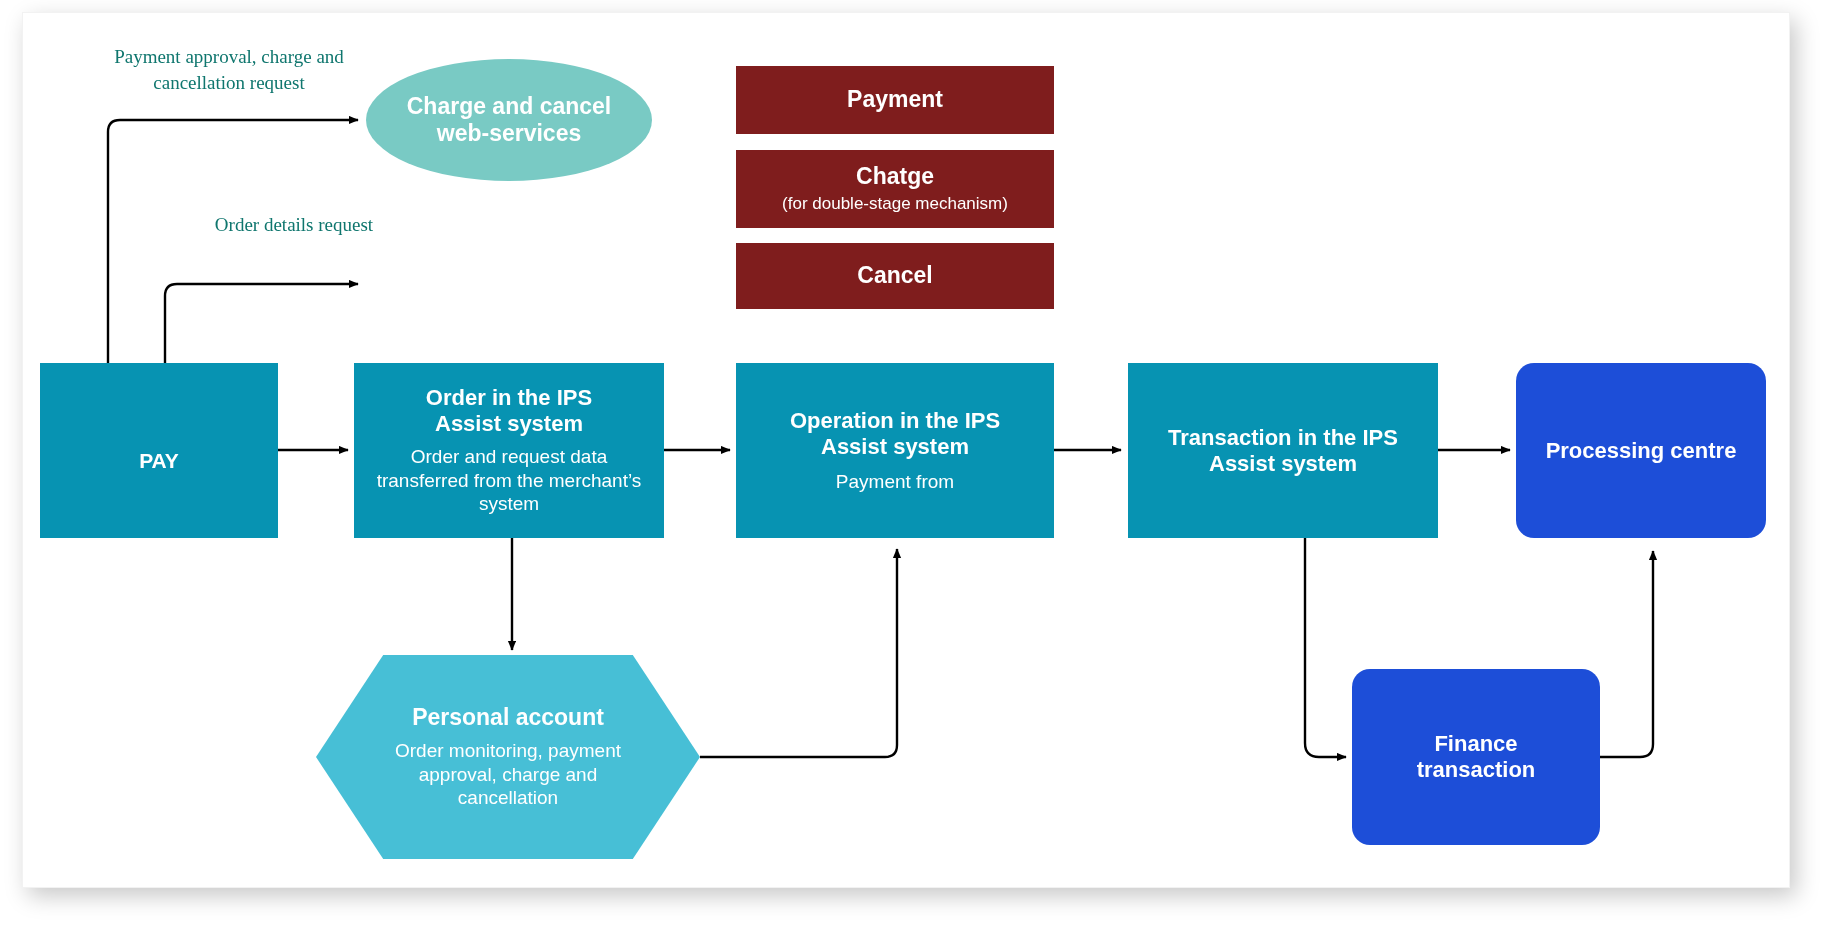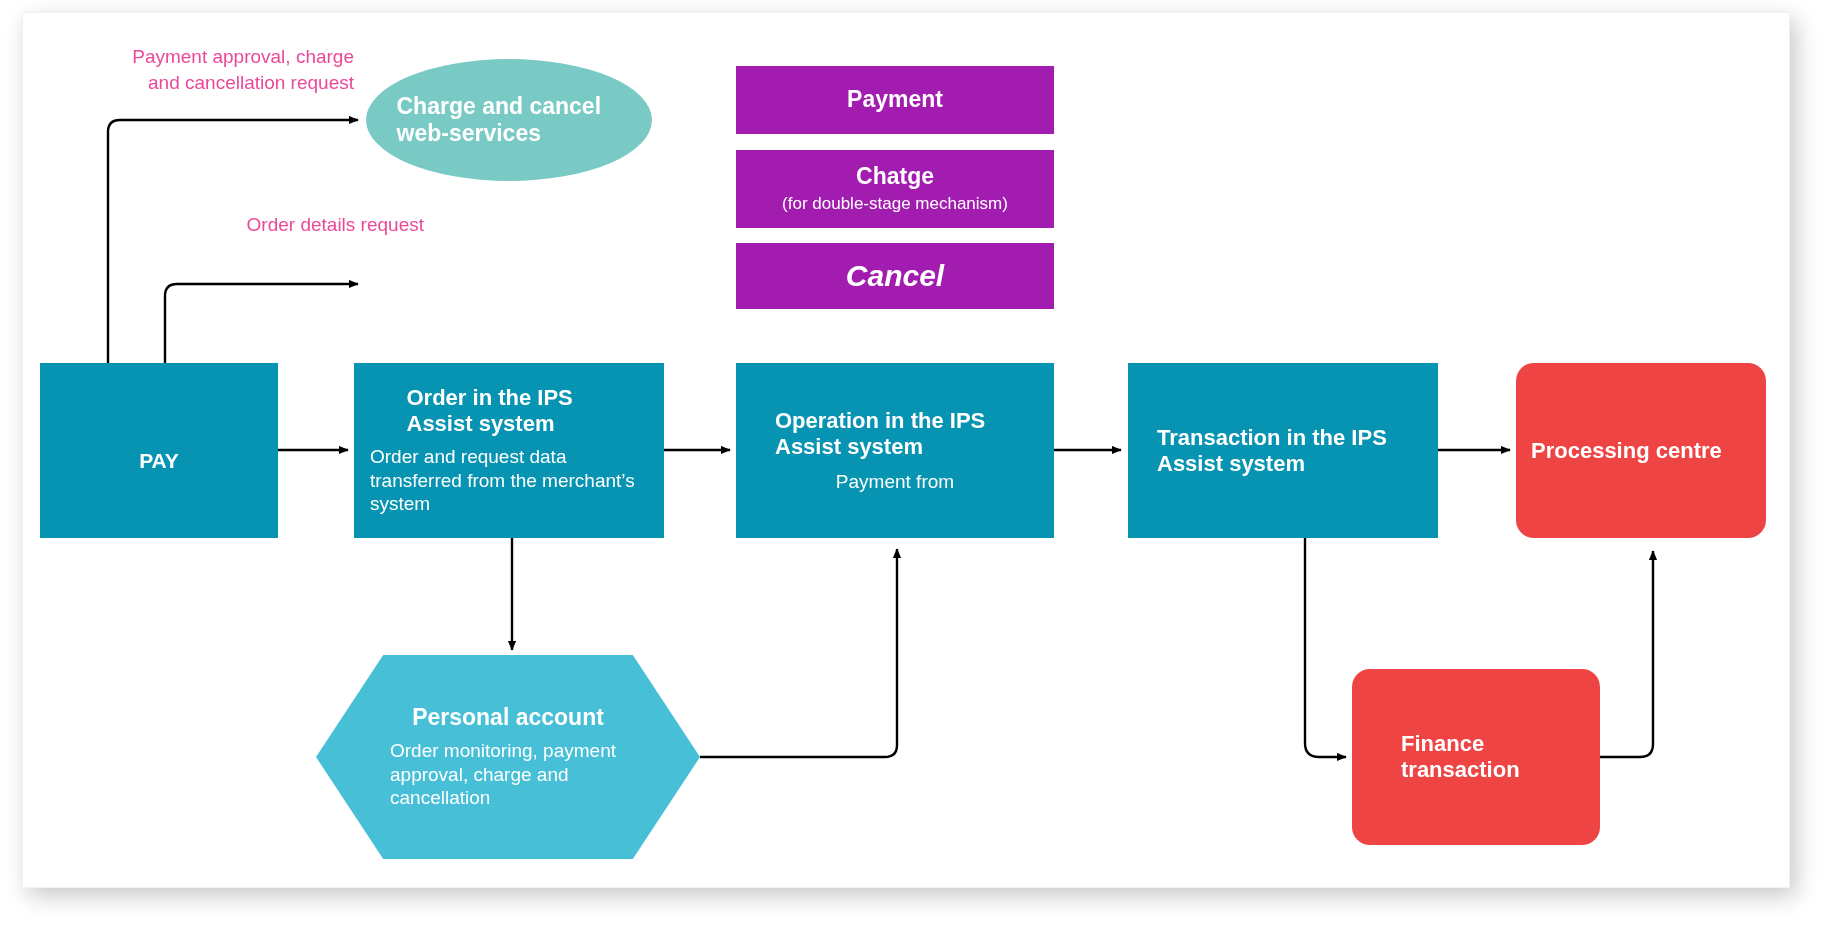--- a/index.html
+++ b/index.html
@@ -13,38 +13,38 @@
     position:absolute;
     left:22px; top:12px;
     width:1766px; height:874px;
     background:#ffffff;
     box-shadow: 6px 8px 22px rgba(0,0,0,0.22);
     border:1px solid #f2f2f2;
   }
   #stage{position:absolute;left:0;top:0;width:1846px;height:948px;}
 
   .node{position:absolute;display:flex;flex-direction:column;align-items:center;justify-content:center;
-        box-sizing:border-box;color:#ffffff;text-align:left;}
+        box-sizing:border-box;color:#ffffff;text-align:center;}
   .node .title{font-weight:bold;line-height:1.18;}
   .node .sub{font-weight:normal;line-height:1.25;}
 
   
   .box-blue{background:#0793B2;}
-  .box-green{background:#ef4444;border-radius:18px;}
-  .btn-blue{background:#a21caf;}
+  .box-green{background:#1d4ed8;border-radius:18px;}
+  .btn-blue{background:#7f1d1d;}
 
   
   .ellipse{background:#79CAC4;border-radius:50%;}
 
   
   .hexagon{background:#47BFD6;
     clip-path: polygon(17.5% 0%, 82.5% 0%, 100% 50%, 82.5% 100%, 17.5% 100%, 0% 50%);}
 
-  .caption{position:absolute;color:#ec4899;font-size:19px;line-height:1.35;text-align:right;
-           font-family:Liberation Sans, sans-serif;}
+  .caption{position:absolute;color:#0f766e;font-size:19px;line-height:1.35;text-align:center;
+           font-family:Liberation Serif, serif;}
 
   svg.links{position:absolute;left:0;top:0;width:1846px;height:948px;pointer-events:none;}
 </style>
 </head>
 <body>
 
 <div id="card"></div>
 
 <div id="stage">
 
@@ -90,21 +90,21 @@
   <div class="node btn-blue" style="left:736px;top:66px;width:318px;height:68px;">
     <div class="title" style="font-size:23px;">Payment</div>
   </div>
 
   <div class="node btn-blue" style="left:736px;top:150px;width:318px;height:78px;">
     <div class="title" style="font-size:23px;">Chatge</div>
     <div class="sub" style="font-size:17px;margin-top:3px;">(for double-stage mechanism)</div>
   </div>
 
   <div class="node btn-blue" style="left:736px;top:243px;width:318px;height:66px;">
-    <div class="title" style="font-size:30px;font-style:italic;">Cancel</div>
+    <div class="title" style="font-size:23px;">Cancel</div>
   </div>
 
   <div class="node box-blue" style="left:40px;top:363px;width:238px;height:175px;">
     <div class="title" style="font-size:21px;margin-top:22px;">PAY</div>
   </div>
 
   <div class="node box-blue" style="left:354px;top:363px;width:310px;height:175px;">
     <div class="title" style="font-size:22px;width:205px;">Order in the IPS Assist system</div>
     <div class="sub" style="font-size:19px;margin-top:8px;width:278px;">Order and request data transferred from the merchant’s system</div>
   </div>

